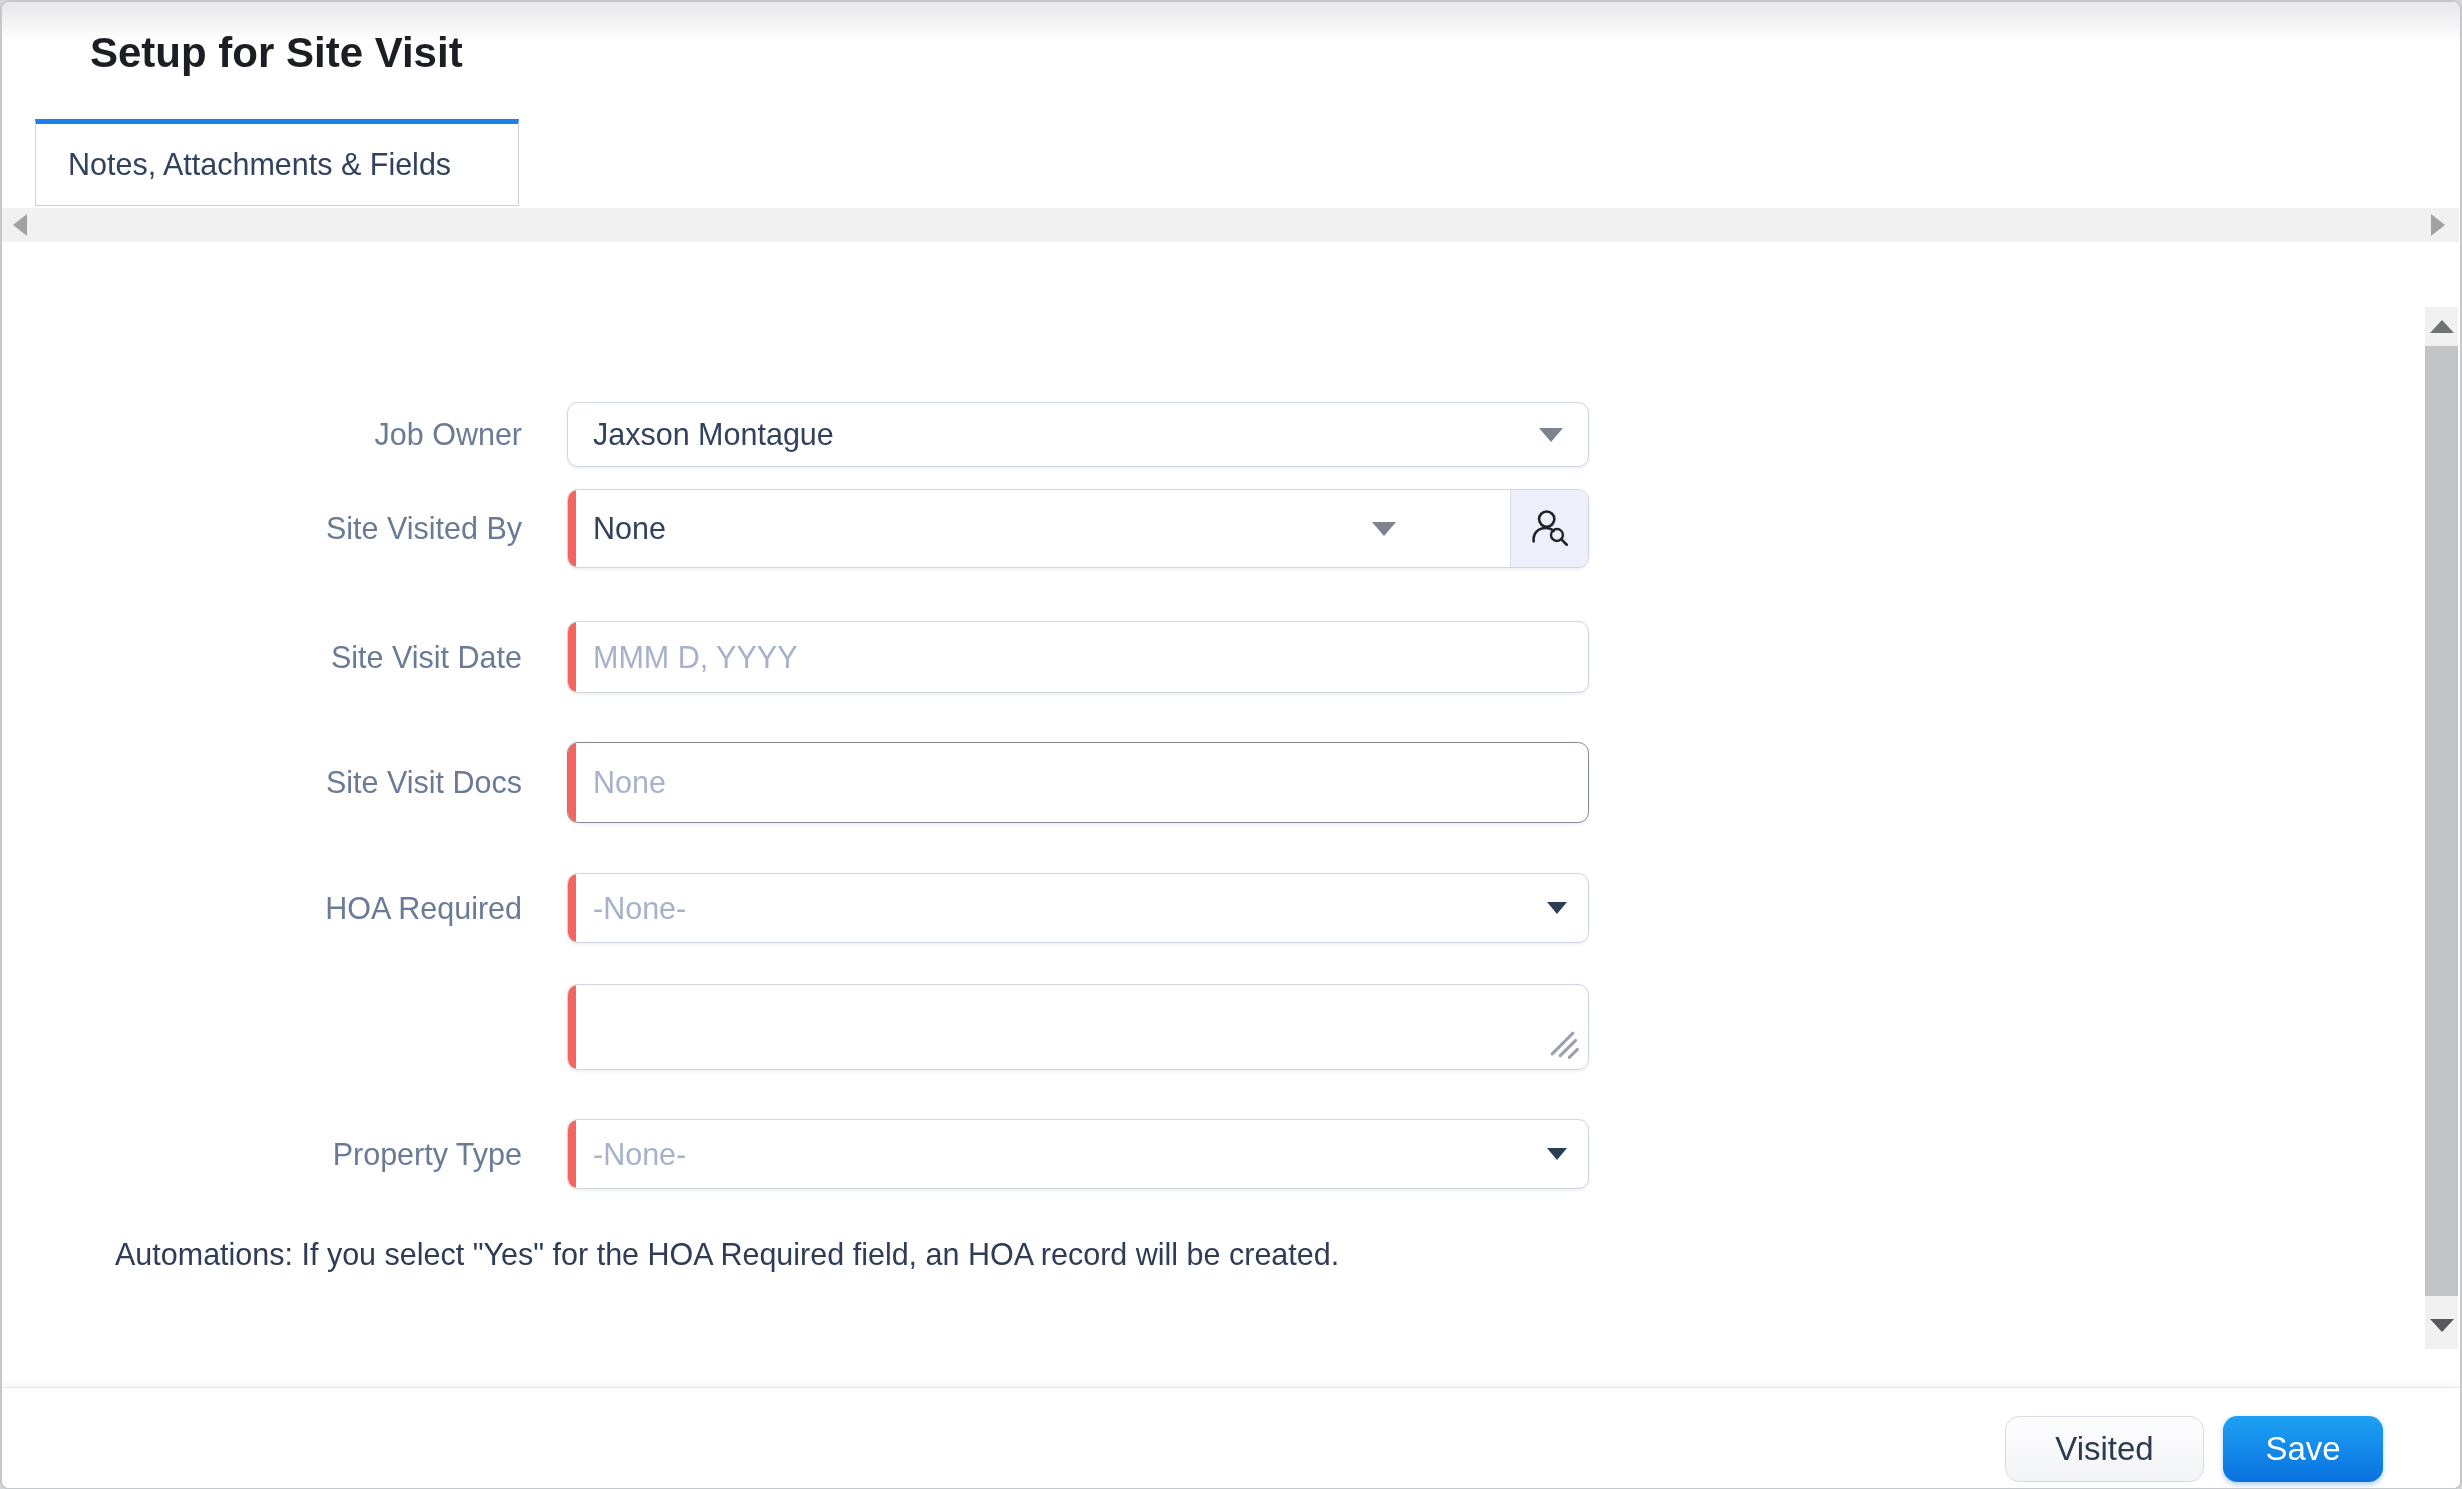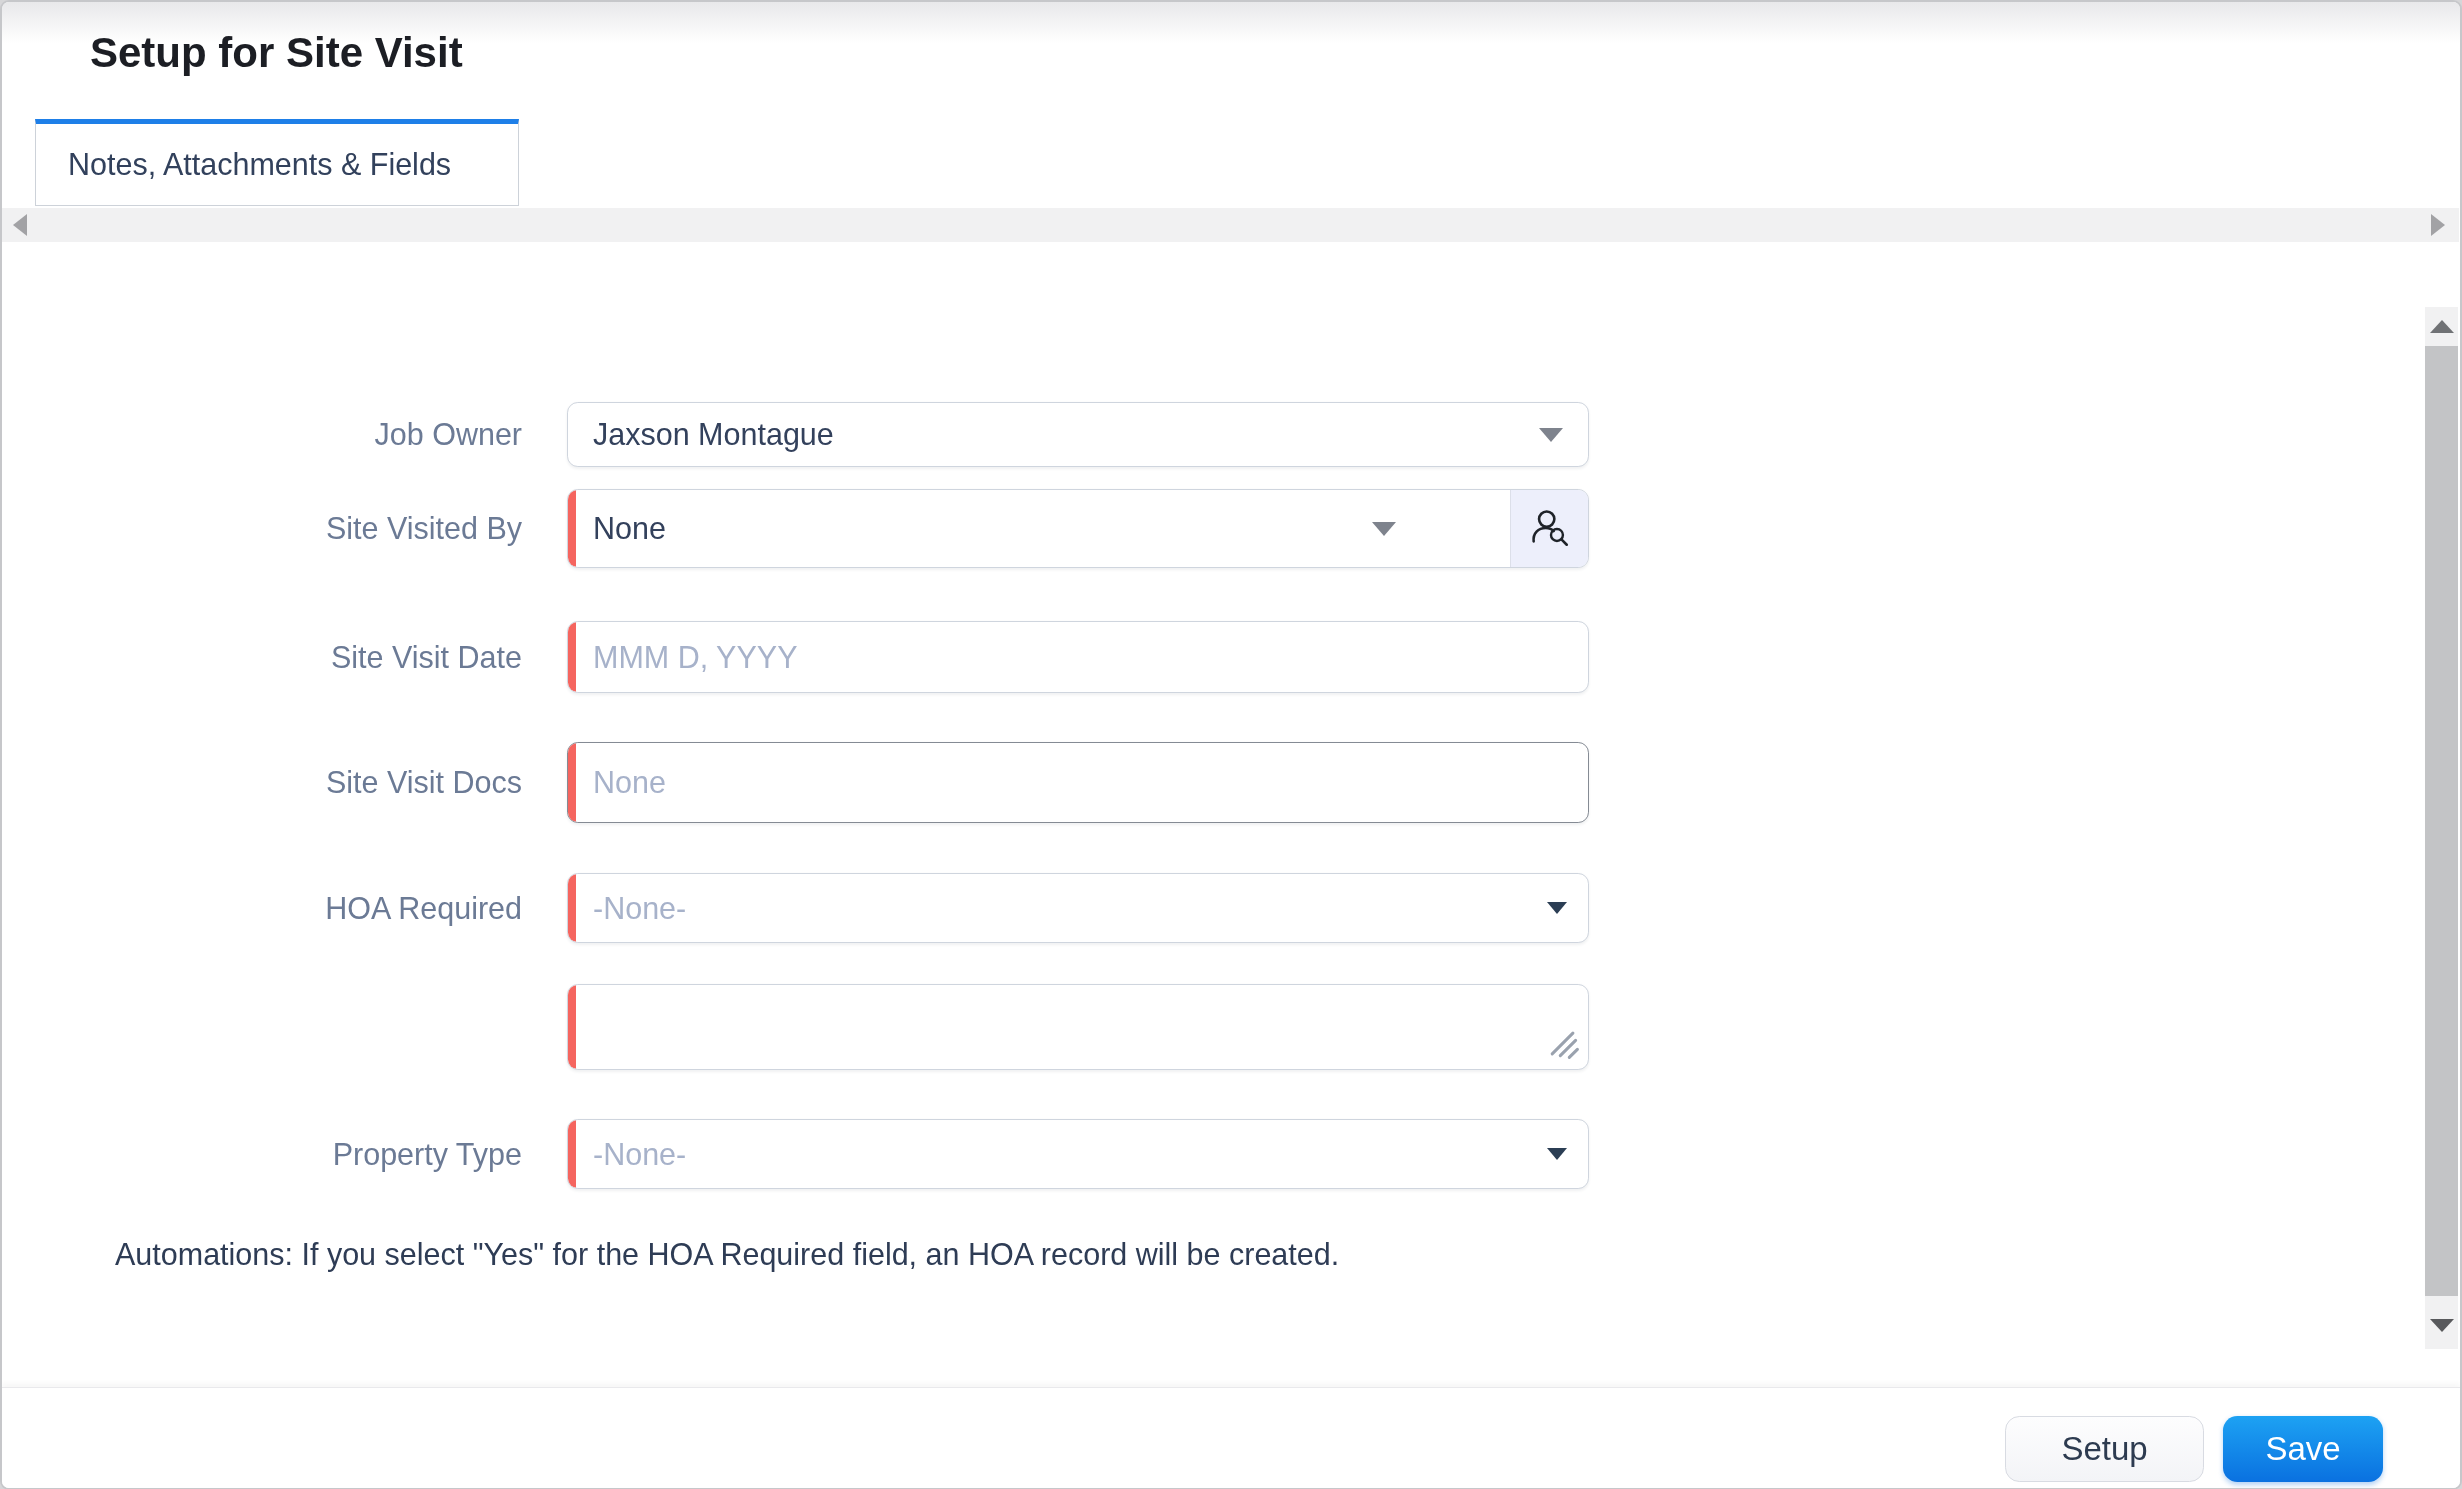--- a/index.html
+++ b/index.html
@@ -169,16 +169,16 @@
     <span class="v-btn v-up">
         <span class="tri-up"></span>
       </span>
     <span class="v-thumb"></span>
     <span class="v-btn v-down">
         <span class="tri-down"></span>
       </span>
   </div>
 
   <div class="footer"></div>
-  <div class="btn btn-cancel">Setup</div>
+  <div class="btn btn-cancel">Visited</div>
   <div class="btn btn-save">Save</div>
 </div>
 
 
 </body></html>

